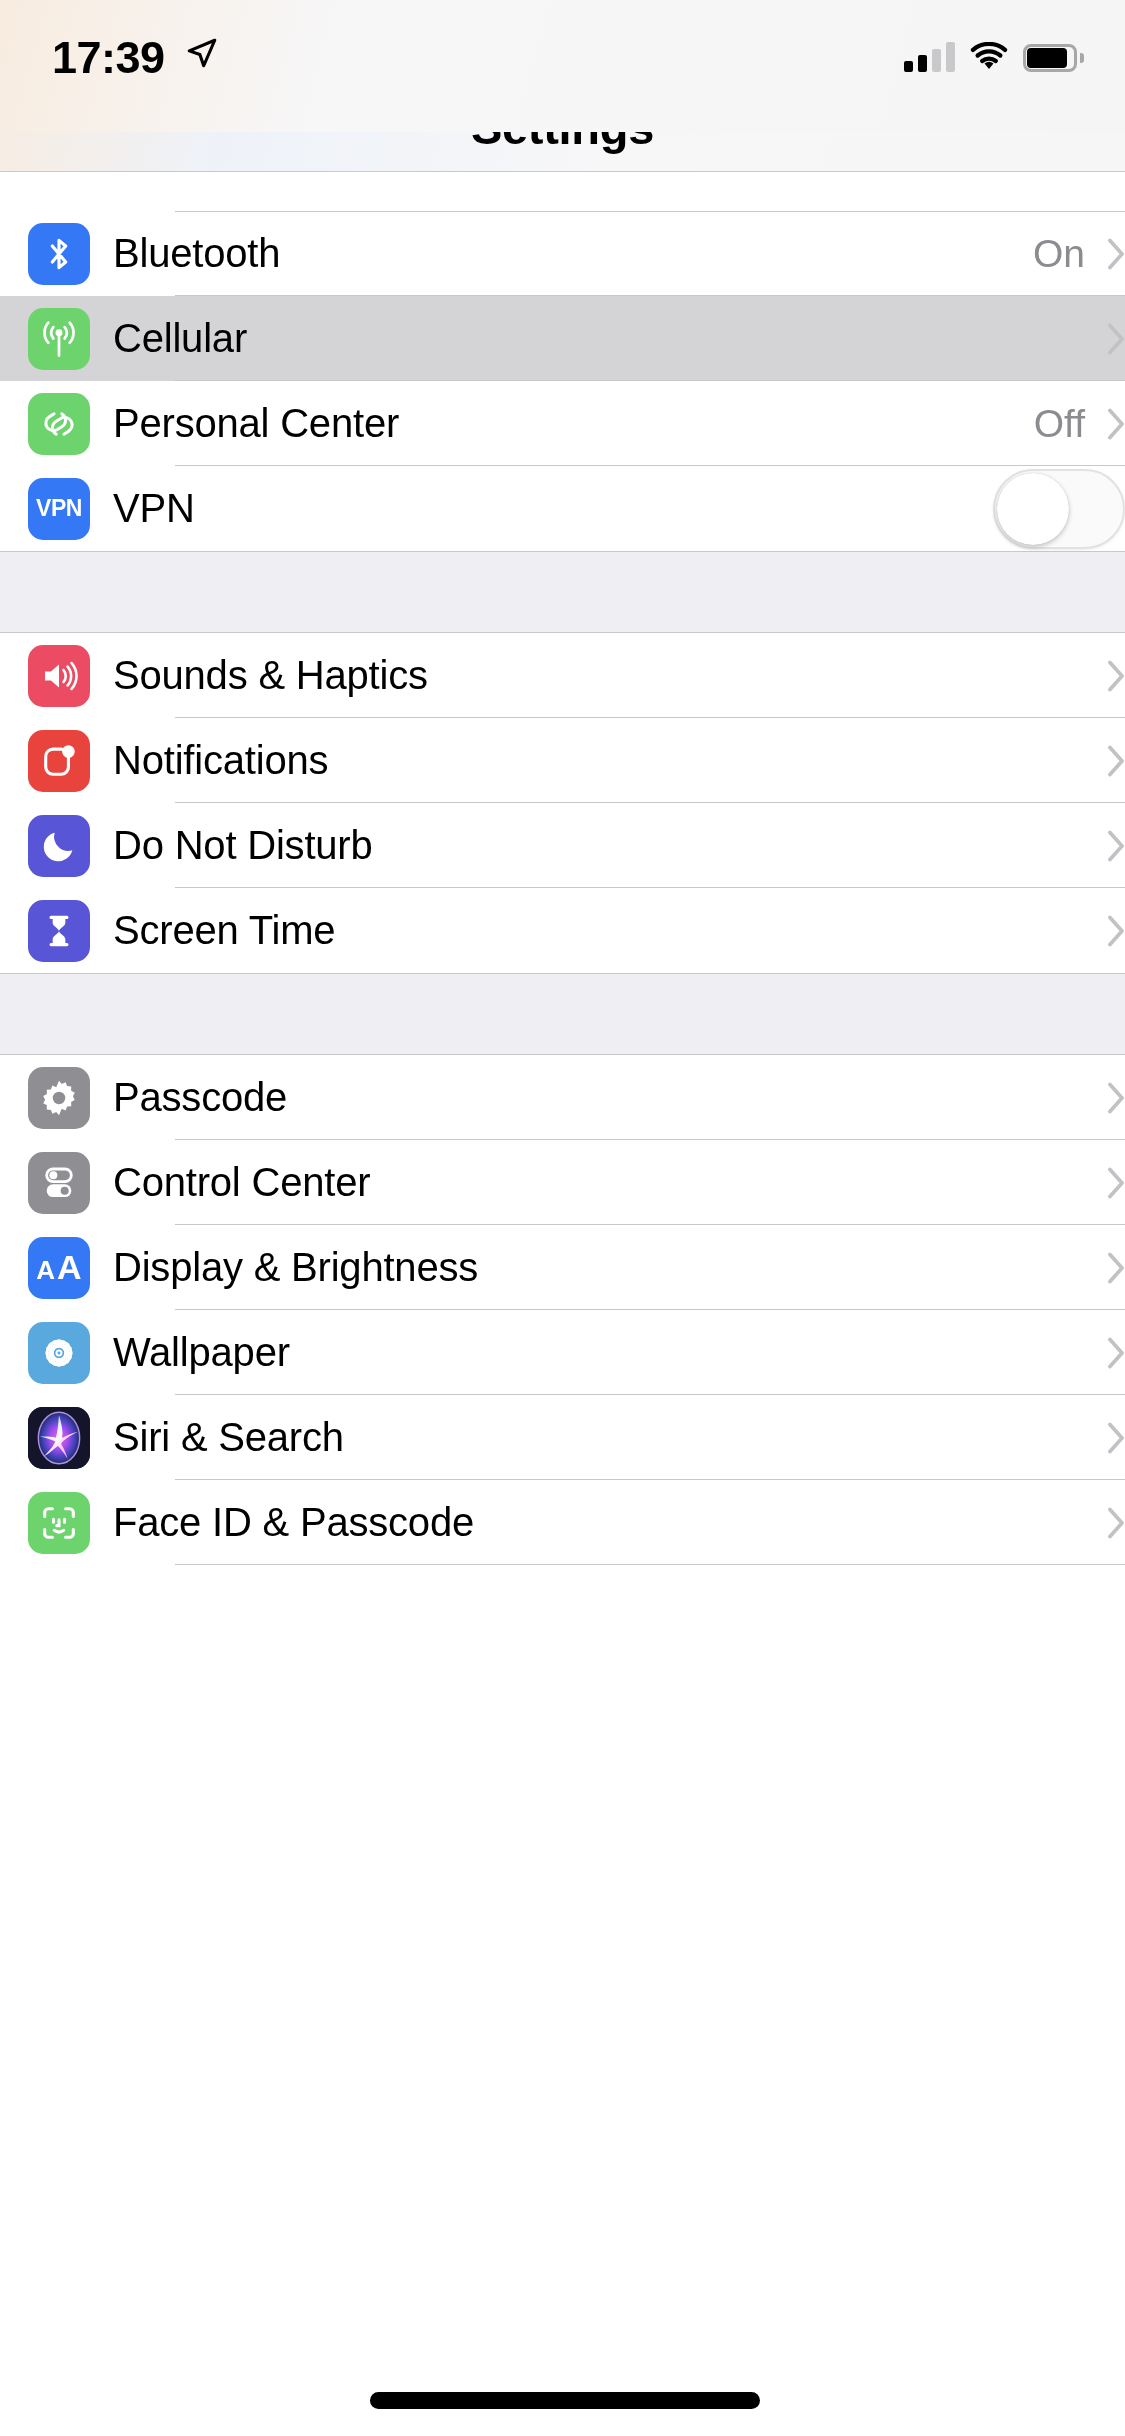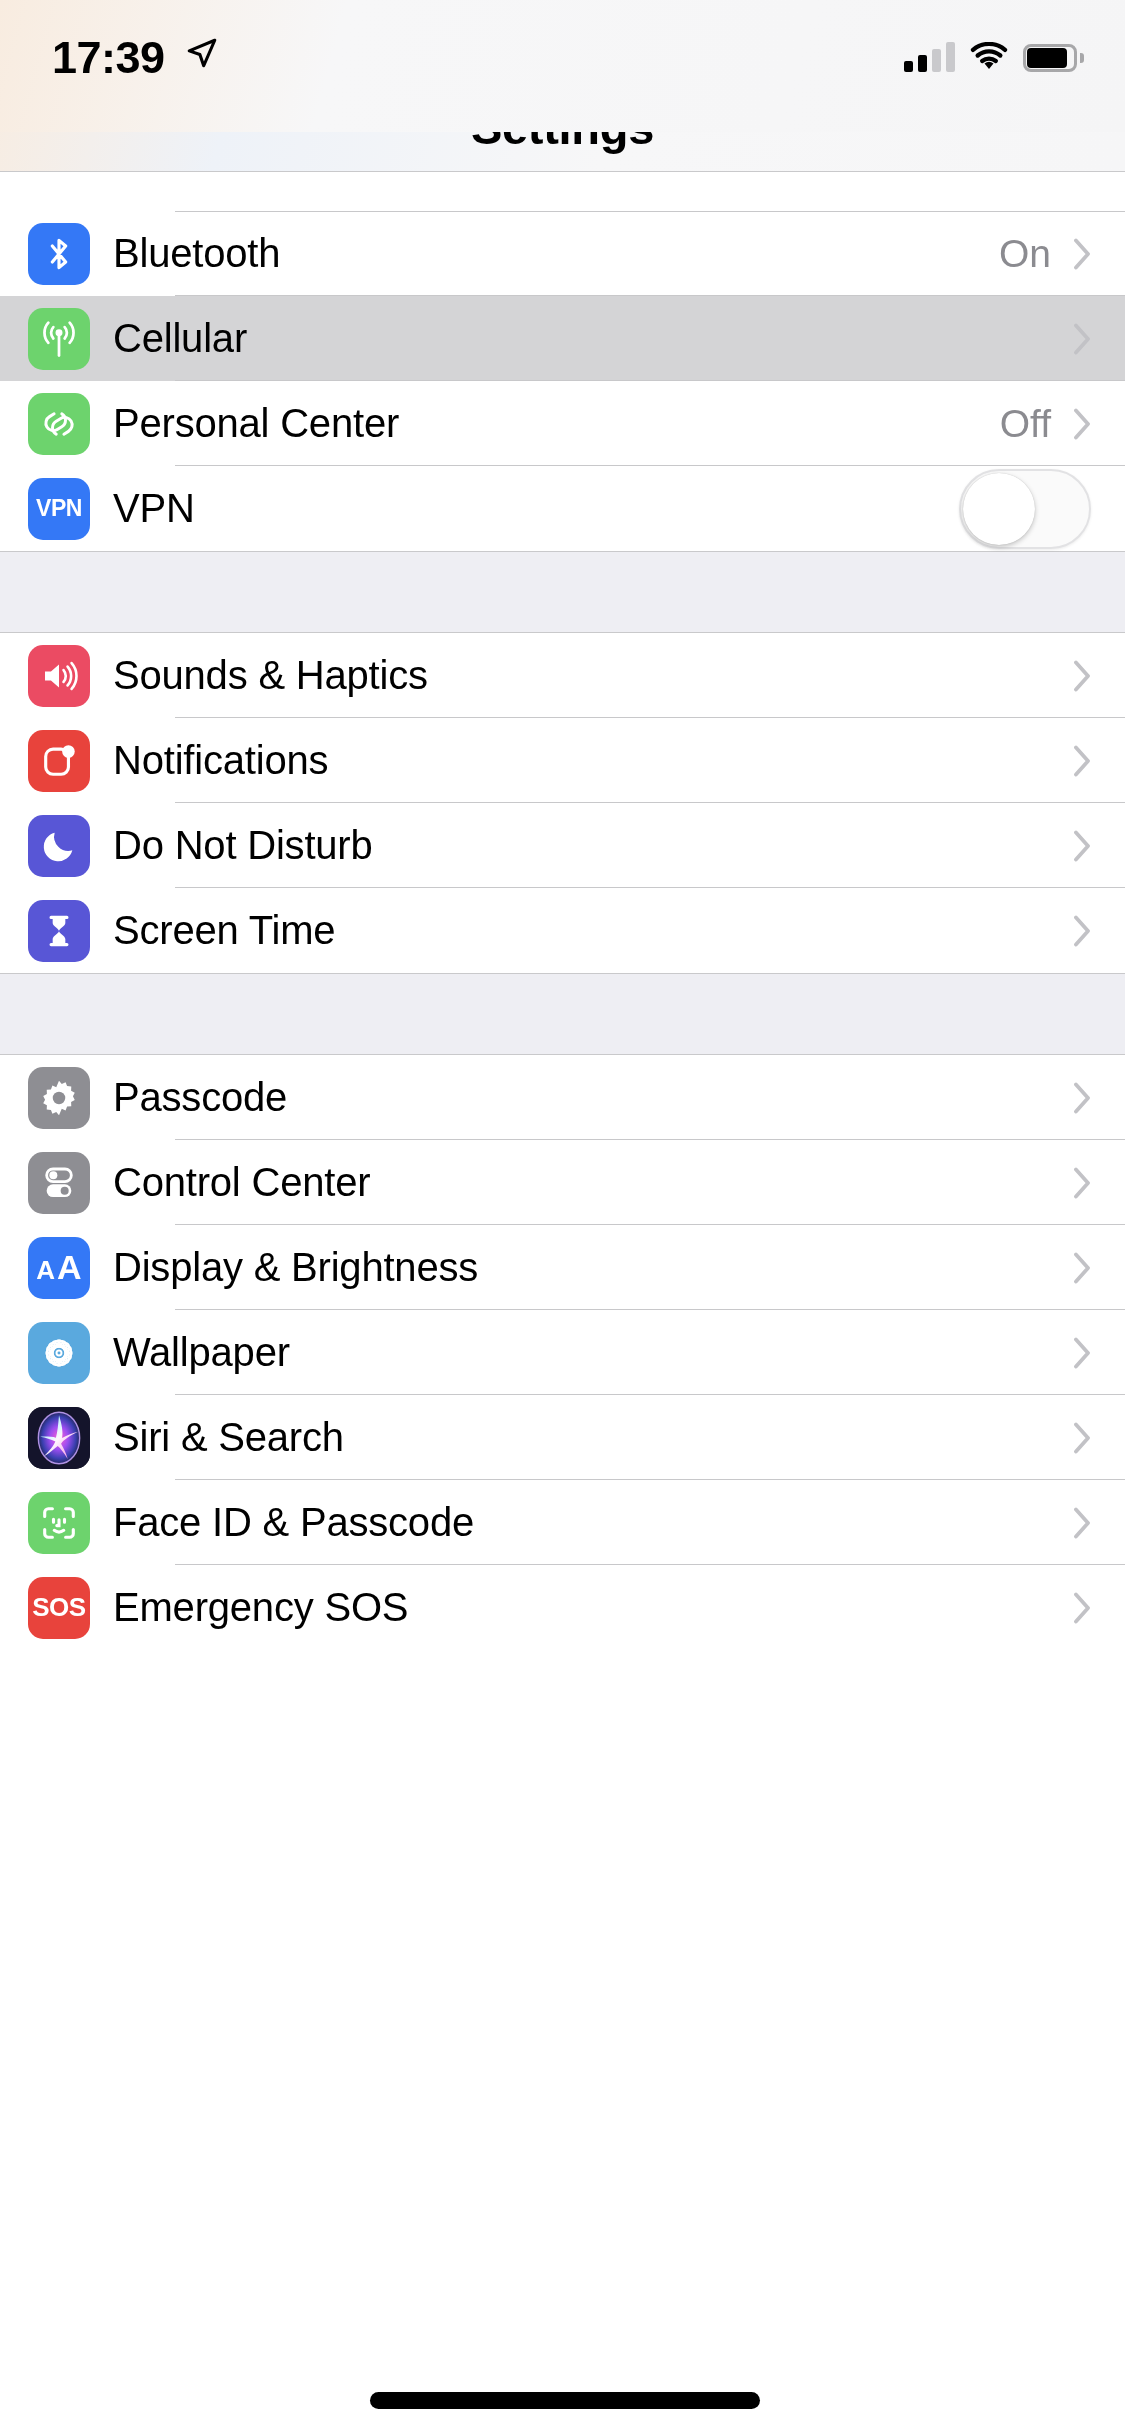--- a/index.html
+++ b/index.html
@@ -81,21 +81,21 @@
   .icon {
     width:62px; height:62px; border-radius:15px; flex:0 0 62px;
     display:flex; align-items:center; justify-content:center;
     overflow:hidden; position:relative;
   }
   .label {
     margin-left:23px; font-size:40px; color:#000; letter-spacing:-0.2px;
     white-space:nowrap;
   }
   .right {
-    margin-left:auto; display:flex; align-items:center; padding-right:34px; gap:22px;
+    margin-left:auto; display:flex; align-items:center; gap:22px;
   }
   .value { font-size:39px; color:#8b8b90; }
   .chev { width:18px; height:32px; flex:0 0 18px; }
 
   
   .switch {
     width:132px; height:80px; border-radius:40px;
     background:#fafafa; border:2px solid #e2e2e4; position:relative;
     box-shadow:0 1px 3px rgba(0,0,0,.08);
   }
@@ -396,28 +396,17 @@
             </svg>
           </div>
           <div class="label">Face ID &amp; Passcode</div>
           <div class="right">
             <svg class="chev" viewBox="0 0 10 18">
               <path d="M1.6 1.4L8.4 9l-6.8 7.6" fill="none" stroke="#c2c2c6" stroke-width="2.1" stroke-linecap="round" stroke-linejoin="round"></path>
             </svg>
           </div>
           <div class="sep"></div>
         </div>
-        <div class="row nosep">
-          <div class="icon" style="background:#E8433C">
-            <span class="sos-txt">SOS</span>
-          </div>
-          <div class="label">Emergency SOS</div>
-          <div class="right">
-            <svg class="chev" viewBox="0 0 10 18">
-              <path d="M1.6 1.4L8.4 9l-6.8 7.6" fill="none" stroke="#c2c2c6" stroke-width="2.1" stroke-linecap="round" stroke-linejoin="round"></path>
-            </svg>
-          </div>
-        </div>
       </div>
     </div>
 
   <div class="home-ind"></div>
 </div>
 
 </body></html>

